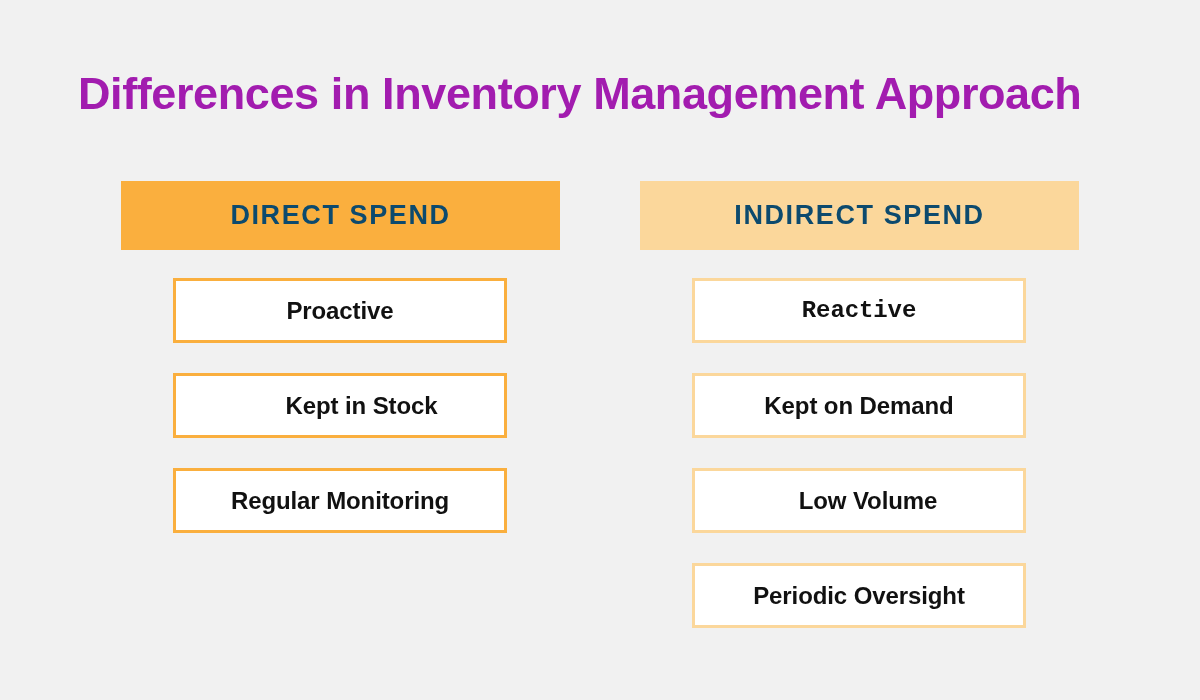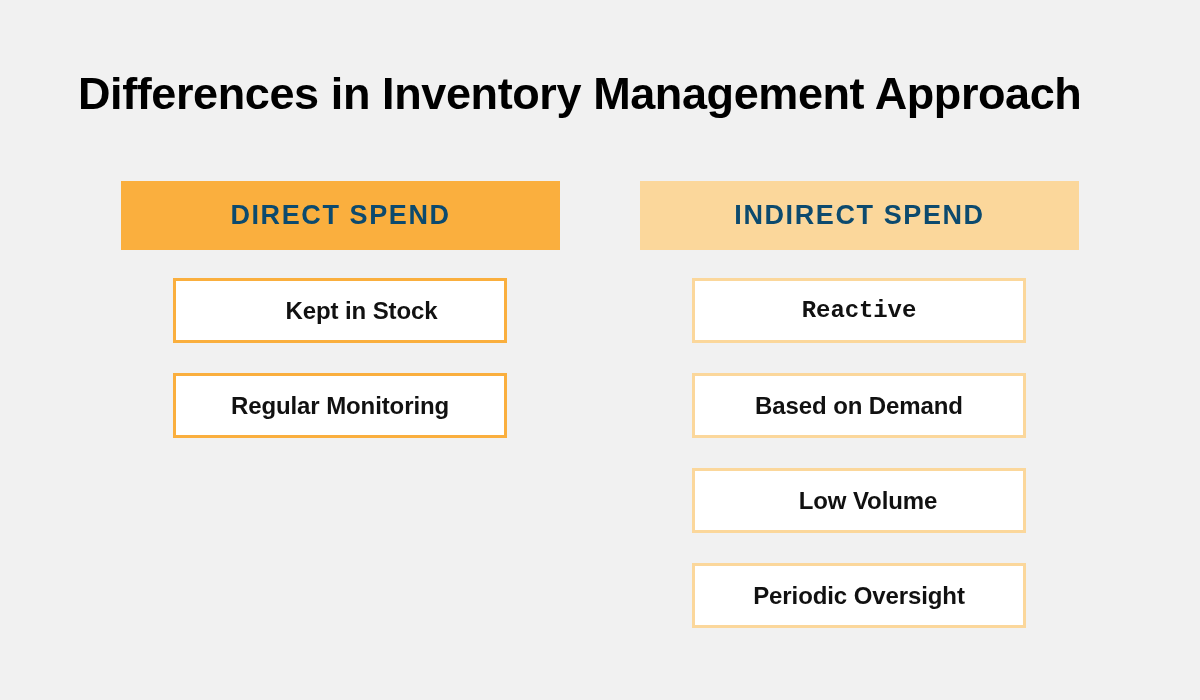--- a/index.html
+++ b/index.html
@@ -26,21 +26,21 @@
   .page-title {
     position: absolute;
     left: 78px;
     top: 66px;
     width: 1060px;
     margin: 0;
     font-size: 45px;
     font-weight: 700;
     line-height: 56px;
     letter-spacing: -0.4px;
-    color: #000000;
+    color: #a21caf;
     white-space: nowrap;
   }
 
   
   .columns {
     position: absolute;
     left: 0;
     top: 181px;
     width: 1200px;
   }
@@ -112,20 +112,23 @@
 
   <div class="columns">
 
     <div class="column col-left">
 
       <div class="col-header" style="background-color: rgb(250, 175, 62);">
         <span class="col-header-label">DIRECT SPEND</span>
       </div>
 
       <ul class="card-list">
+        <li class="card" style="border-color: rgb(250, 175, 62);">
+          <span class="card-label">Proactive</span>
+        </li>
         <li class="card" style="border-color: rgb(250, 175, 62); padding-left: 43px;">
           <span class="card-label">Kept in Stock</span>
         </li>
         <li class="card" style="border-color: rgb(250, 175, 62);">
           <span class="card-label">Regular Monitoring</span>
         </li>
       </ul>
 
     </div>
 
@@ -133,21 +136,21 @@
 
       <div class="col-header" style="background-color: rgb(251, 215, 155);">
         <span class="col-header-label">INDIRECT SPEND</span>
       </div>
 
       <ul class="card-list">
         <li class="card" style="border-color: rgb(251, 215, 155); font-family: Liberation Mono, monospace;">
           <span class="card-label">Reactive</span>
         </li>
         <li class="card" style="border-color: rgb(251, 215, 155);">
-          <span class="card-label">Based on Demand</span>
+          <span class="card-label">Kept on Demand</span>
         </li>
         <li class="card" style="border-color: rgb(251, 215, 155); padding-left: 18px;">
           <span class="card-label">Low Volume</span>
         </li>
         <li class="card" style="border-color: rgb(251, 215, 155);">
           <span class="card-label">Periodic Oversight</span>
         </li>
       </ul>
 
     </div>

